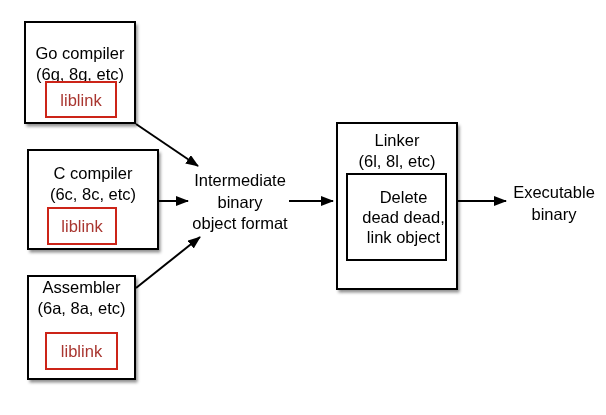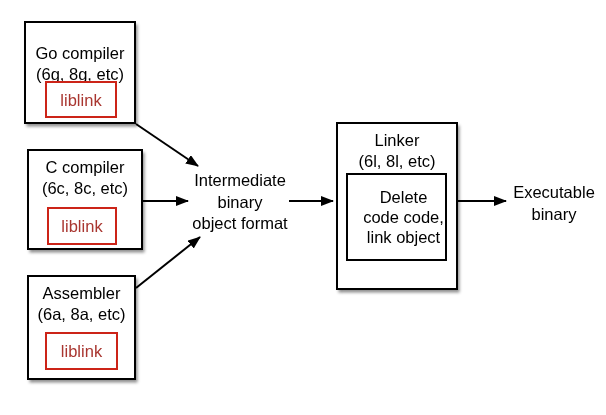--- a/index.html
+++ b/index.html
@@ -55,23 +55,23 @@
   }
   .label {
     position: absolute;
     text-align: center;
     font-size: 16.5px;
     line-height: 21.5px;
   }
   
   #box-go     { left: 24px;  top: 21px;  width: 112px; height: 103px; padding-top: 20px; }
   #go-liblink { left: 19px;  top: 58px;  width: 72px;  height: 37px; }
-  #box-c      { left: 27px;  top: 149px; width: 116px; height: 101px; padding-top: 6px; }
+  #box-c      { left: 27px;  top: 149px; width: 132px; height: 101px; padding-top: 12px; }
   #c-liblink  { left: 18px;  top: 56px;  width: 70px;  height: 38px; }
-  #box-asm    { left: 27px;  top: 275px; width: 109px; height: 105px; padding-top: 6px; }
+  #box-asm    { left: 27px;  top: 275px; width: 109px; height: 105px; padding-top: 0; }
   #asm-liblink{ left: 16px;  top: 55px;  width: 73px;  height: 38px; }
   #box-linker { left: 336px; top: 122px; width: 122px; height: 168px; padding-top: 6px; }
   #linker-inner { left: 8px; top: 49px;  width: 101px; height: 88px; padding-left: 14px; }
   #label-intermediate { left: 178px; top: 170px; width: 124px; }
   #label-executable   { left: 499px; top: 182px; width: 110px; }
 </style>
 </head>
 <body>
 
 <div class="canvas">
@@ -117,21 +117,21 @@
     <div>Intermediate</div>
     <div>binary</div>
     <div>object format</div>
   </div>
 
   <div class="box" id="box-linker">
     <div class="node-title">Linker</div>
     <div class="node-subtitle">(6l, 8l, etc)</div>
     <div class="inner black" id="linker-inner">
       <div>Delete</div>
-      <div>code code,</div>
+      <div>dead dead,</div>
       <div>link object</div>
     </div>
   </div>
 
   <div class="label" id="label-executable">
     <div>Executable</div>
     <div>binary</div>
   </div>
 
 </div>

